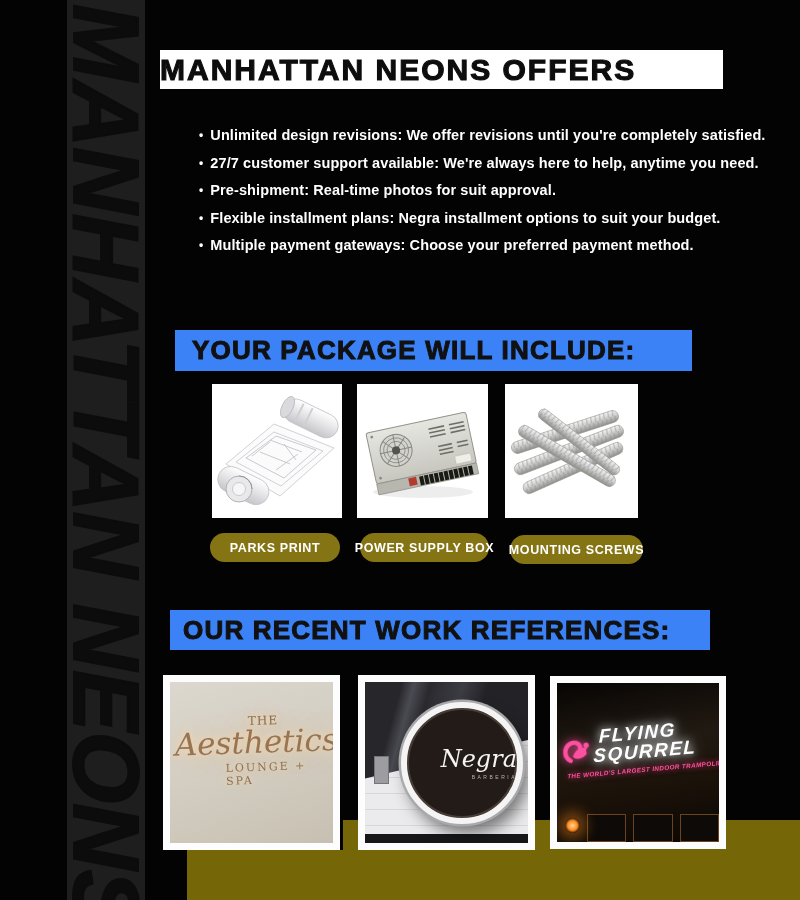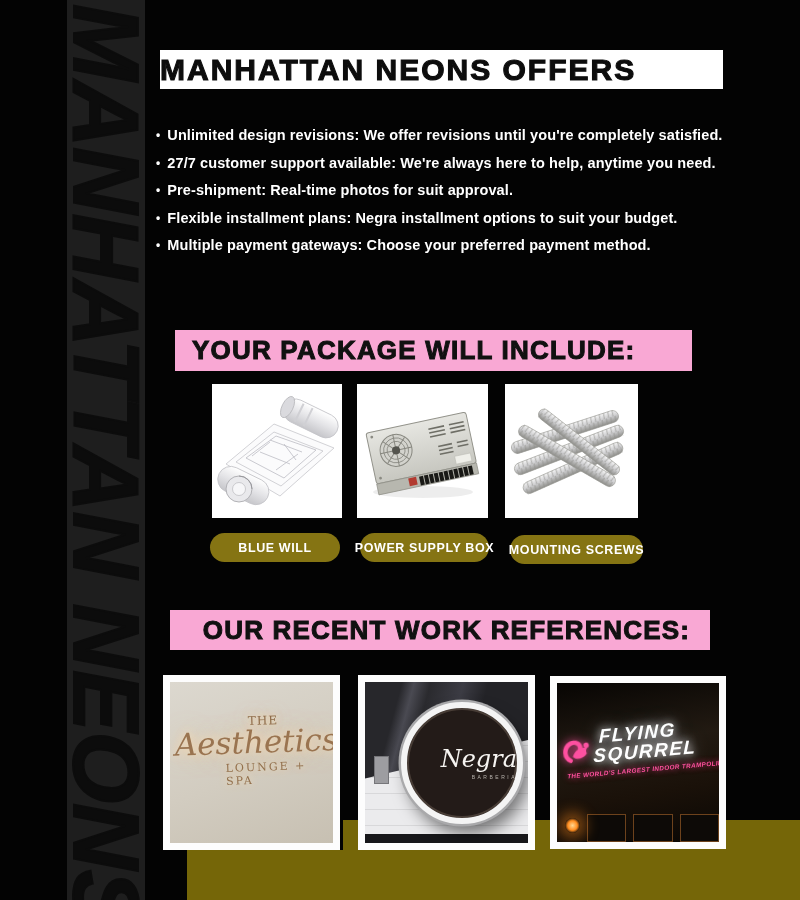--- a/index.html
+++ b/index.html
@@ -16,30 +16,30 @@
 
   
   .gold-a{position:absolute;left:343px;top:820px;width:457px;height:80px;background:#756608;}
   .gold-b{position:absolute;left:187px;top:850px;width:613px;height:50px;background:#756608;}
 
   
   .title-band{position:absolute;left:160px;top:50px;width:563px;height:39px;background:#ffffff;
               display:flex;align-items:center;box-sizing:border-box;}
   .title-band span{font-weight:900;font-size:30px;letter-spacing:2px;color:#0d0d0d;
                    -webkit-text-stroke:1.1px #0d0d0d;white-space:nowrap;}
-  .band{position:absolute;background:#f9a8d4;display:flex;align-items:center;box-sizing:border-box;}
+  .band{position:absolute;background:#3b82f6;display:flex;align-items:center;box-sizing:border-box;}
   .band span{font-weight:900;color:#111;-webkit-text-stroke:1px #111;white-space:nowrap;}
   .band-package{left:175px;top:330px;width:517px;height:41px;padding-left:17px;}
   .band-package span{font-size:26px;letter-spacing:1.2px;}
-  .band-refs{left:170px;top:610px;width:540px;height:40px;padding-left:13px;justify-content:center;}
+  .band-refs{left:170px;top:610px;width:540px;height:40px;padding-left:13px;}
   .band-refs span{font-size:26px;letter-spacing:1.2px;}
 
   
   .offers{position:absolute;left:156px;top:122px;width:632px;margin:0;padding:0;list-style:none;}
-  .offers li{color:#ffffff;font-size:14.5px;font-weight:700;line-height:27.5px;letter-spacing:0.1px;white-space:nowrap;}
+  .offers li{color:#ffffff;font-size:14.5px;font-weight:700;line-height:27.5px;letter-spacing:0.1px;white-space:nowrap;margin-left:43px;}
   .offers .bullet{font-size:12px;margin-right:7px;vertical-align:1px;}
 
   
   .pkg{position:absolute;top:384px;height:134px;background:#ffffff;}
   .pkg svg{display:block;width:100%;height:100%;}
   .pkg-1{left:212px;width:130px;}
   .pkg-2{left:357px;width:131px;}
   .pkg-3{left:505px;width:133px;}
 
   
@@ -246,21 +246,21 @@
         </g>
         <g transform="translate(74 58) rotate(38)">
           <rect x="-50" y="-5.5" width="100" height="11" rx="5.5" fill="url(#metG)" stroke="#9a9a94" stroke-width="0.6"></rect>
           <rect x="-48" y="-5.5" width="96" height="11" fill="url(#thr)" opacity="0.5"></rect>
         </g>
       </g>
     </svg>
   </div>
 
   <div class="pill pill-1">
-    <span>BLUE WILL</span>
+    <span>PARKS PRINT</span>
   </div>
   <div class="pill pill-2">
     <span>POWER SUPPLY BOX</span>
   </div>
   <div class="pill pill-3">
     <span>MOUNTING SCREWS</span>
   </div>
 
   <div class="band band-refs">
     <span>OUR RECENT WORK REFERENCES:</span>

